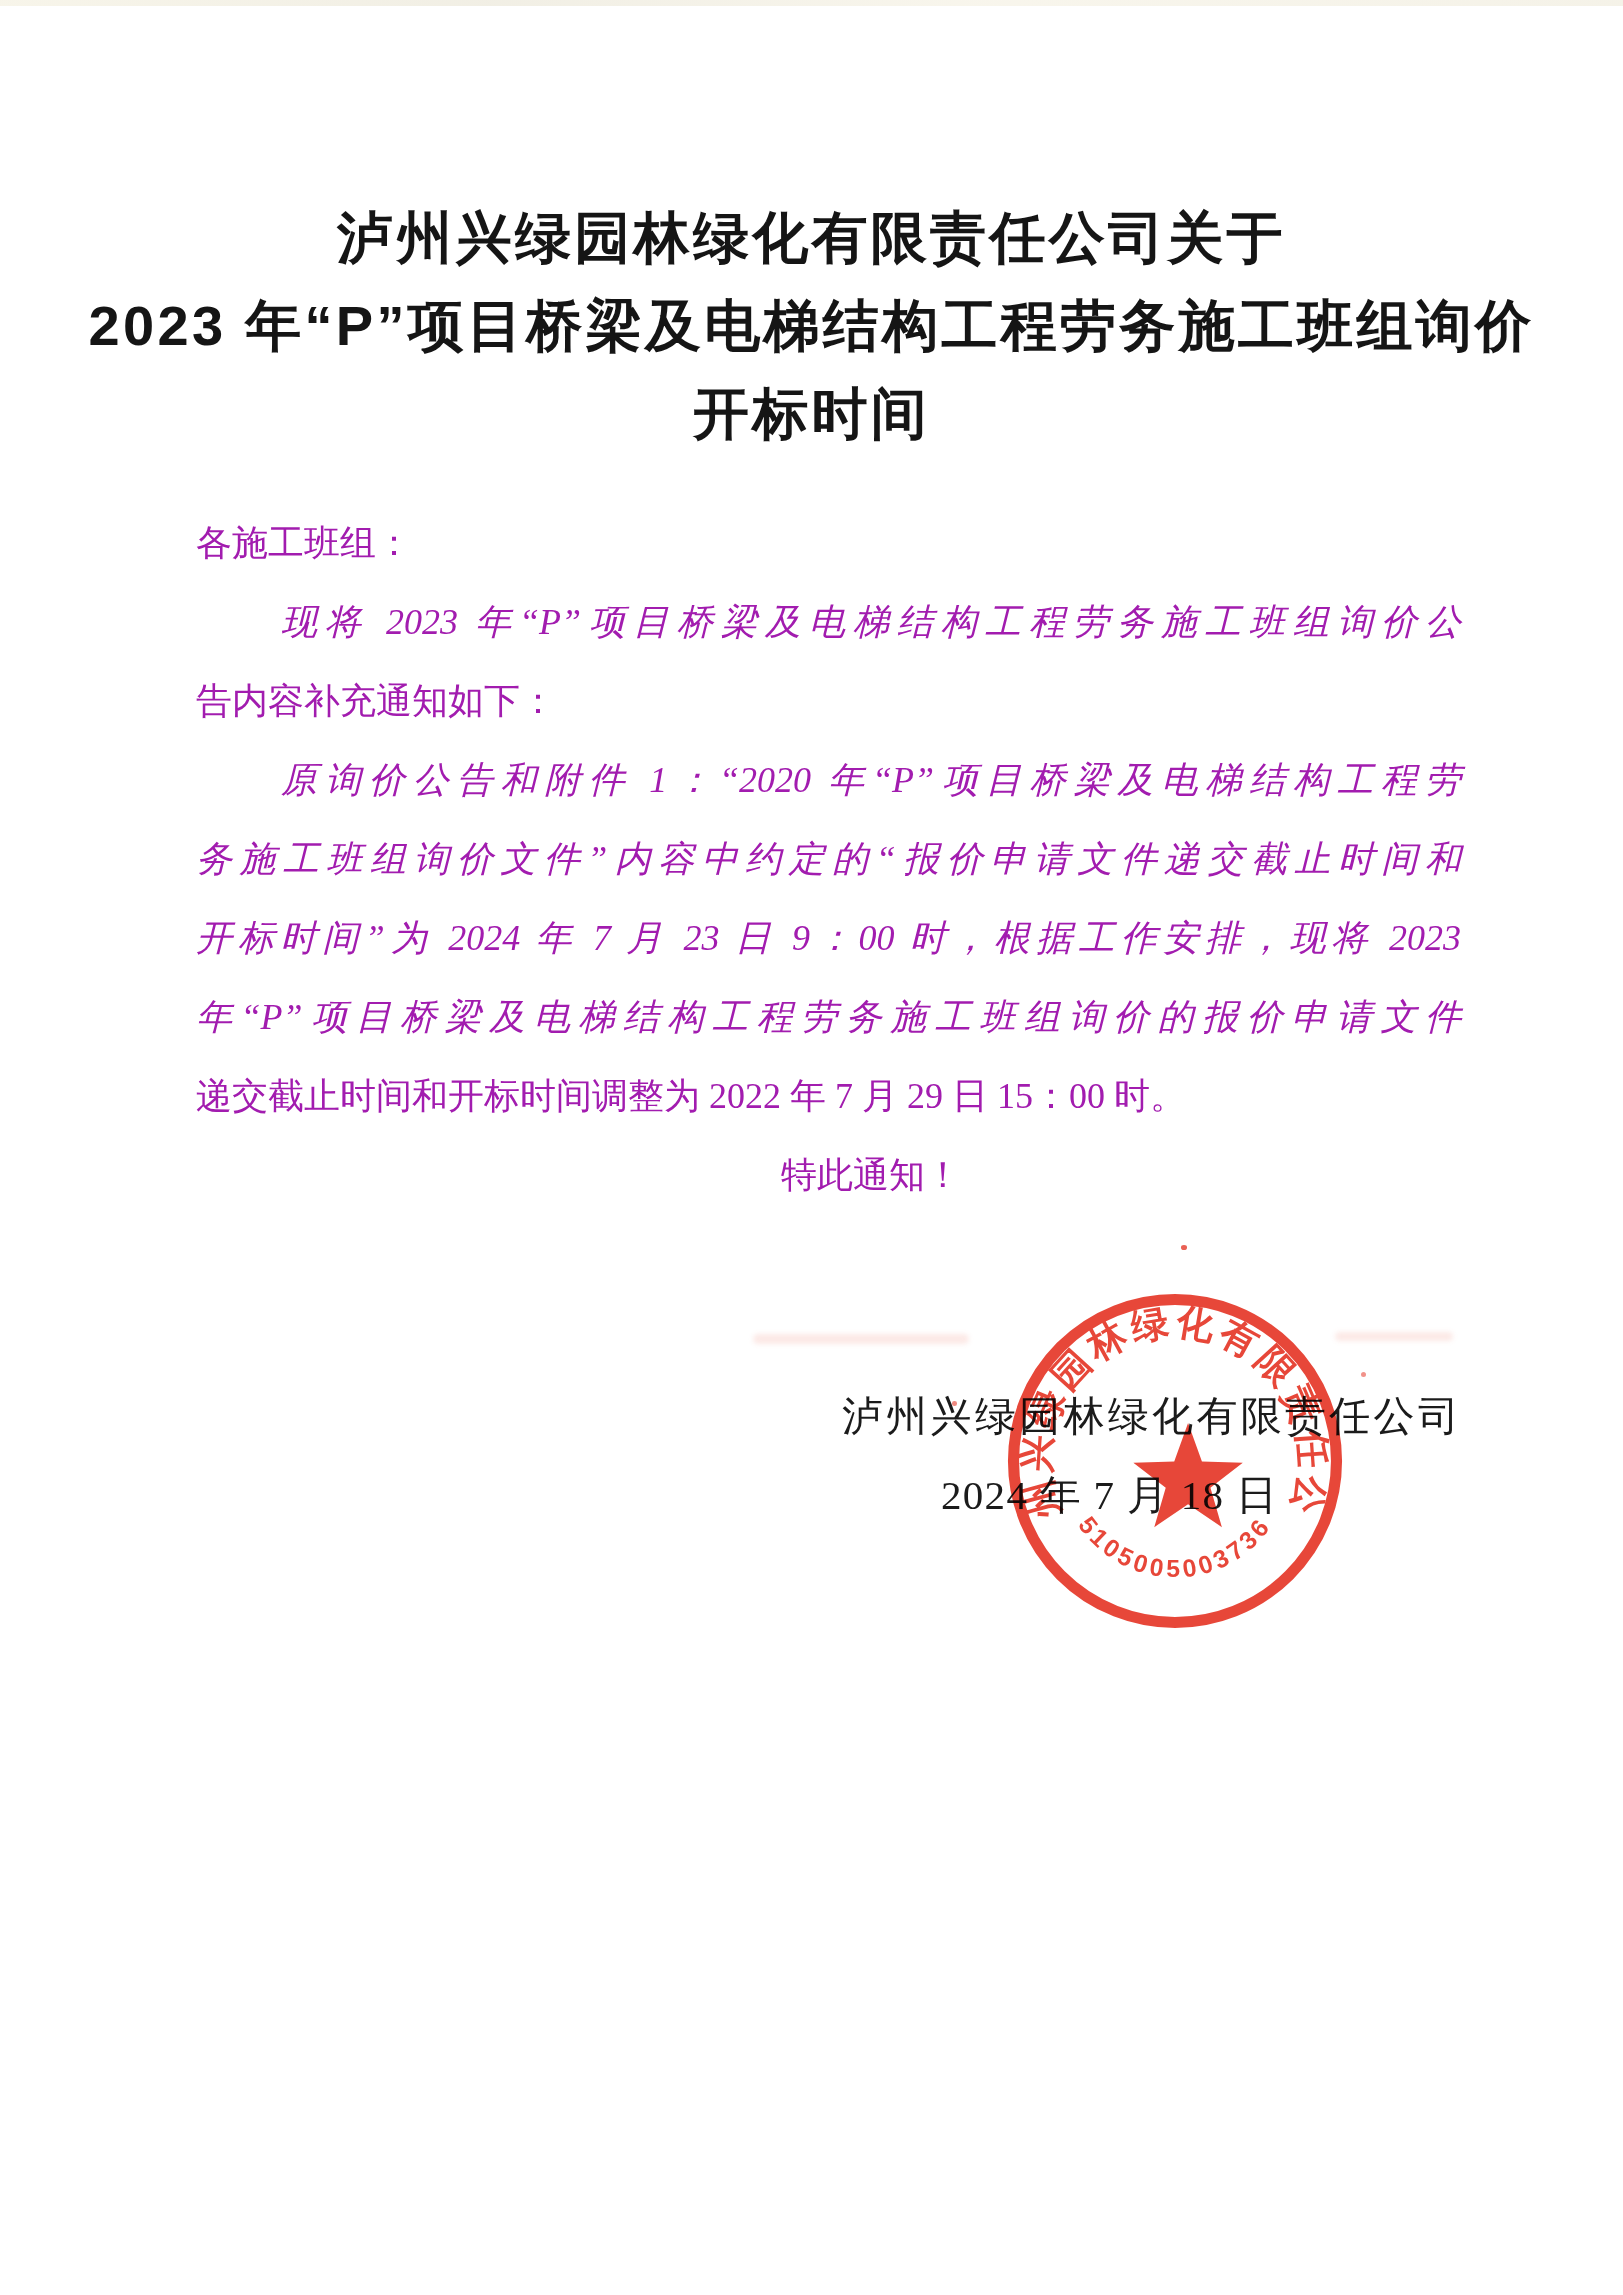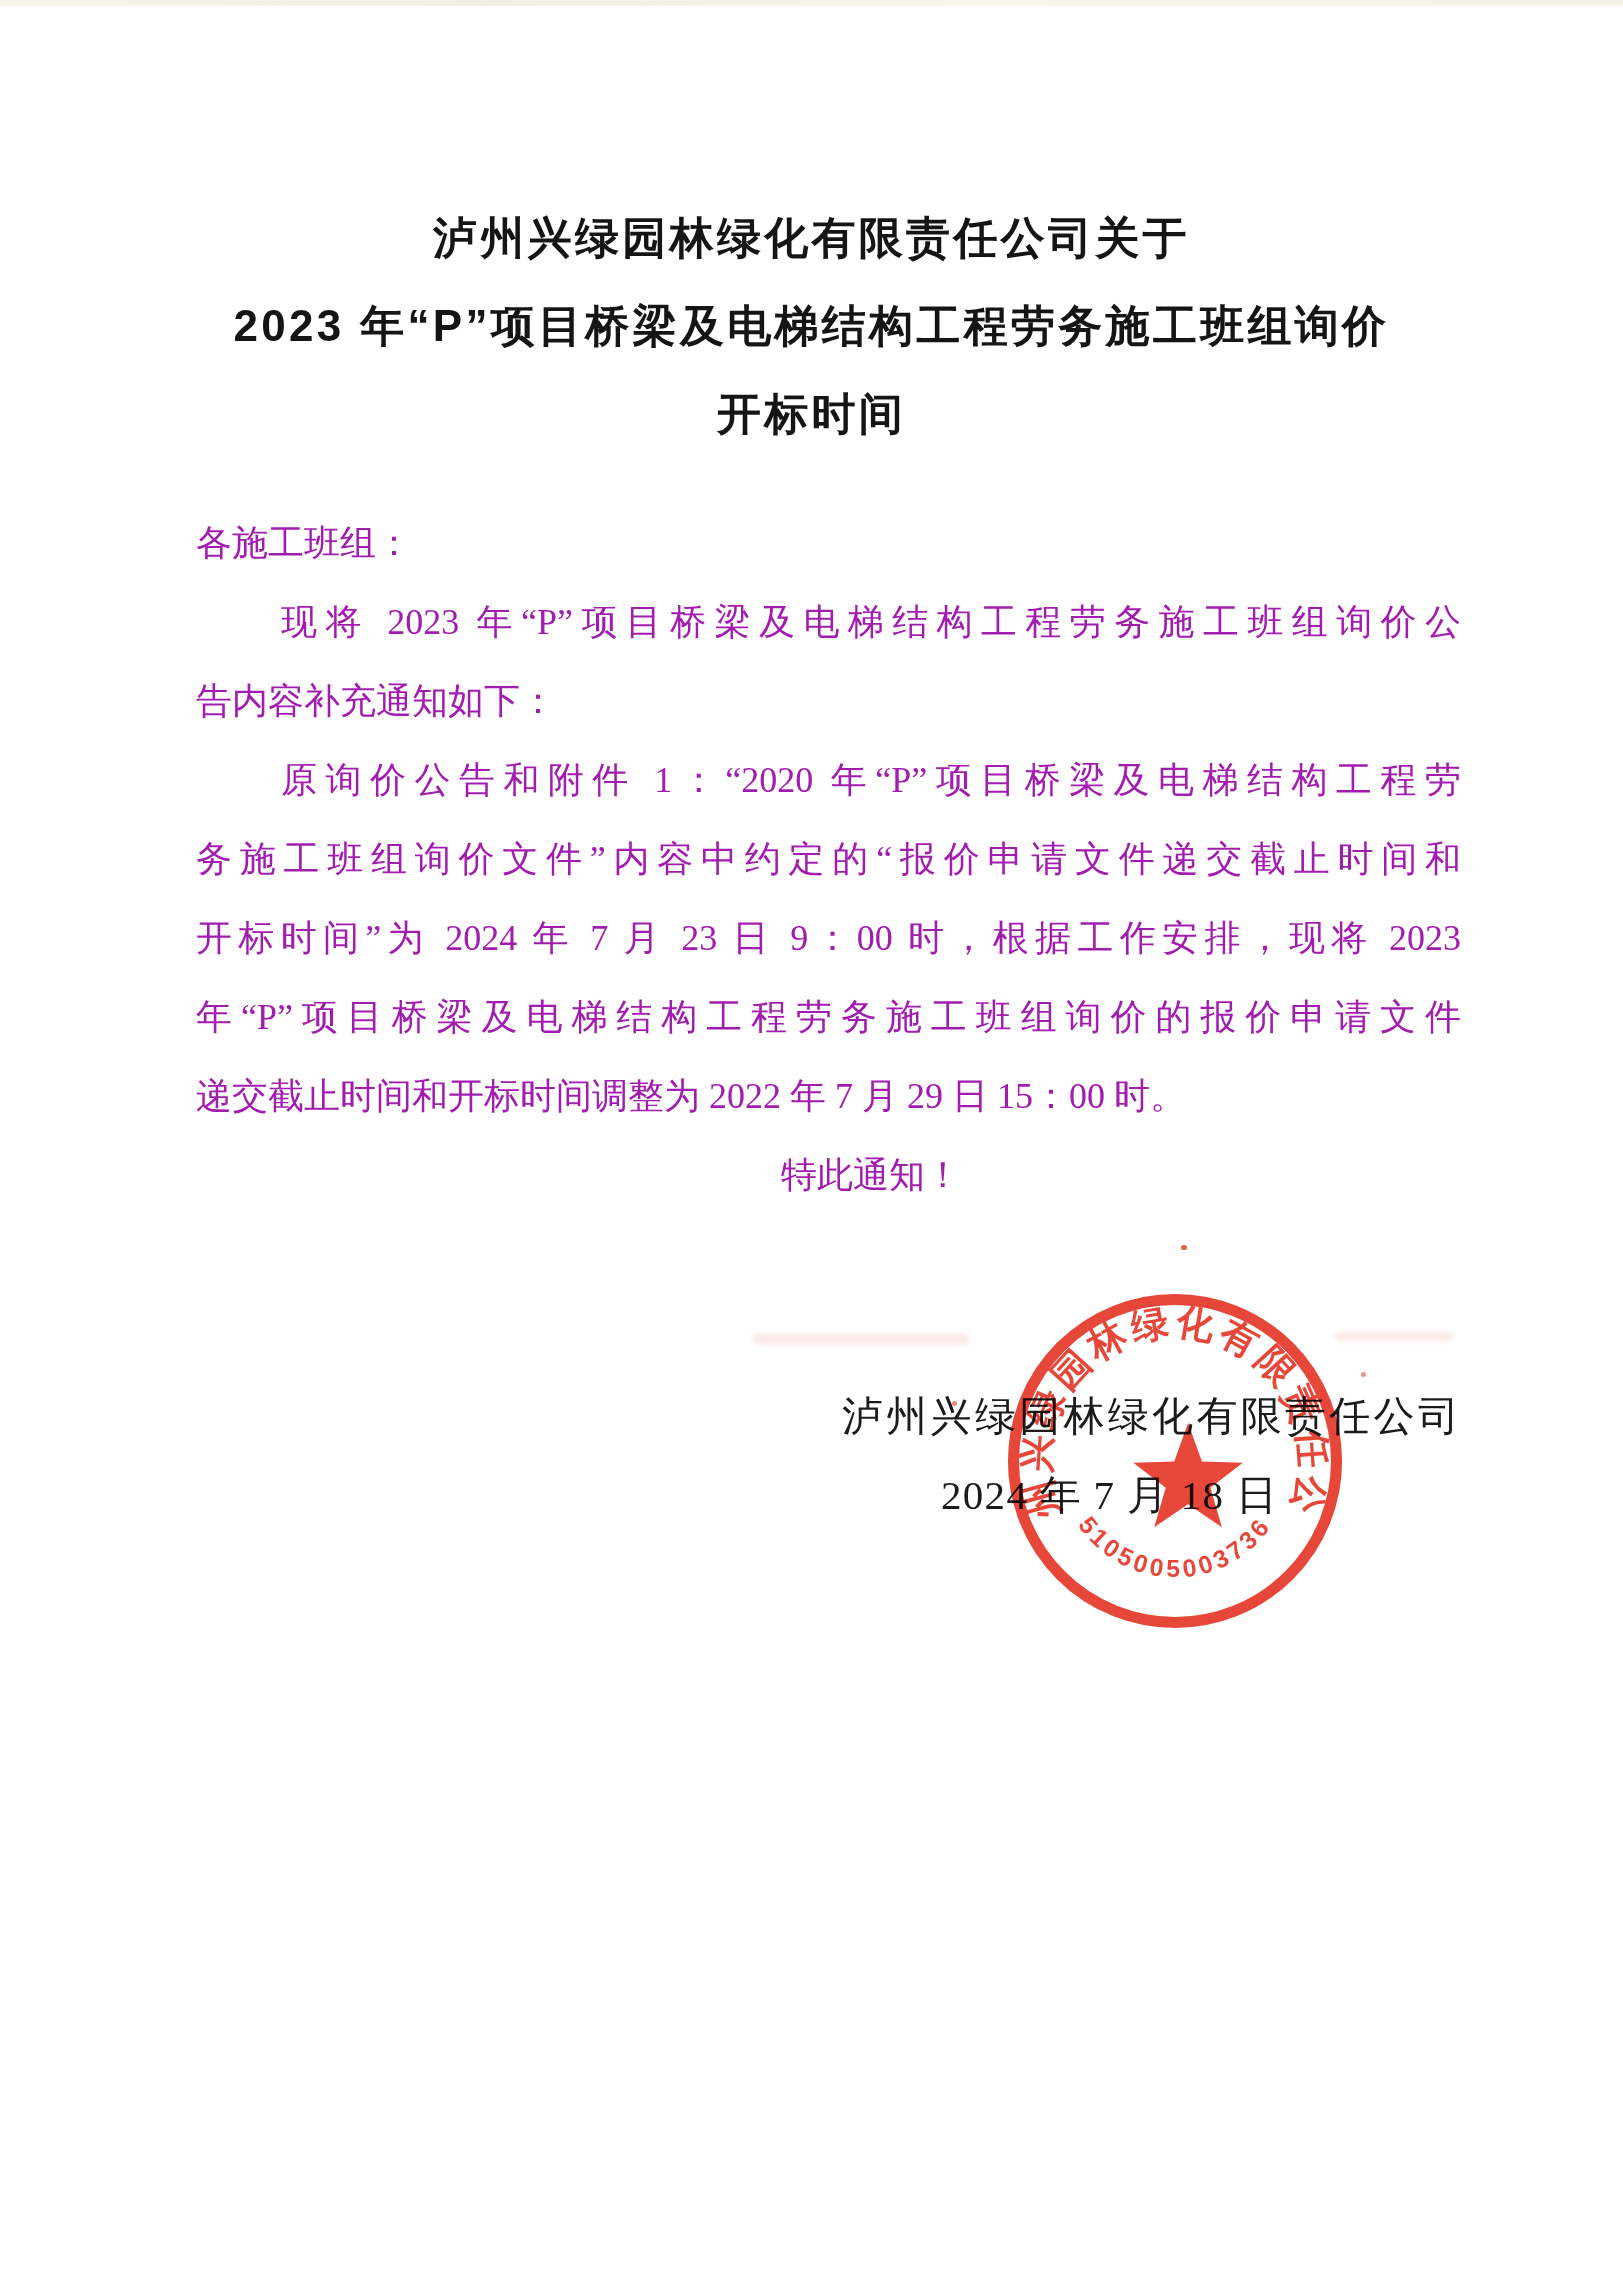--- a/index.html
+++ b/index.html
@@ -14,32 +14,32 @@
   .scan-strip{
     position:absolute;left:0;top:0;width:1623px;height:5.9px;
     background:linear-gradient(90deg,#f6f3e6 0%,#efece0 30%,#f7f4e9 60%,#f3f0e4 100%);
     opacity:.85;
   }
   .title-block{
     position:absolute;left:0;top:194px;width:1623px;
     text-align:center;
     font-family:"Liberation Sans","DejaVu Sans",sans-serif;
     font-weight:700;
-    font-size:44px;line-height:88px;
+    font-size:56px;line-height:88px;
     letter-spacing:3.3px;
     color:#151515;
   }
   .body-block{
     position:absolute;left:196px;top:504px;width:1265px;
     font-size:36px;line-height:79px;
     color:#a21caf;
   }
   .body-line{white-space:pre-wrap;}
   .ind{text-indent:85px;text-align:center;}
-  .j{text-align:justify;text-align-last:justify;}
+  .j{text-align:justify;text-align-last:justify;font-style:italic;}
   .sig-company{
     position:absolute;left:842px;top:1389px;
     font-size:41px;letter-spacing:3.3px;white-space:nowrap;
     color:#1b1b1b;
   }
   .sig-date{
     position:absolute;left:941px;top:1468px;
     font-size:41px;letter-spacing:1.3px;white-space:nowrap;
     color:#1b1b1b;
   }

